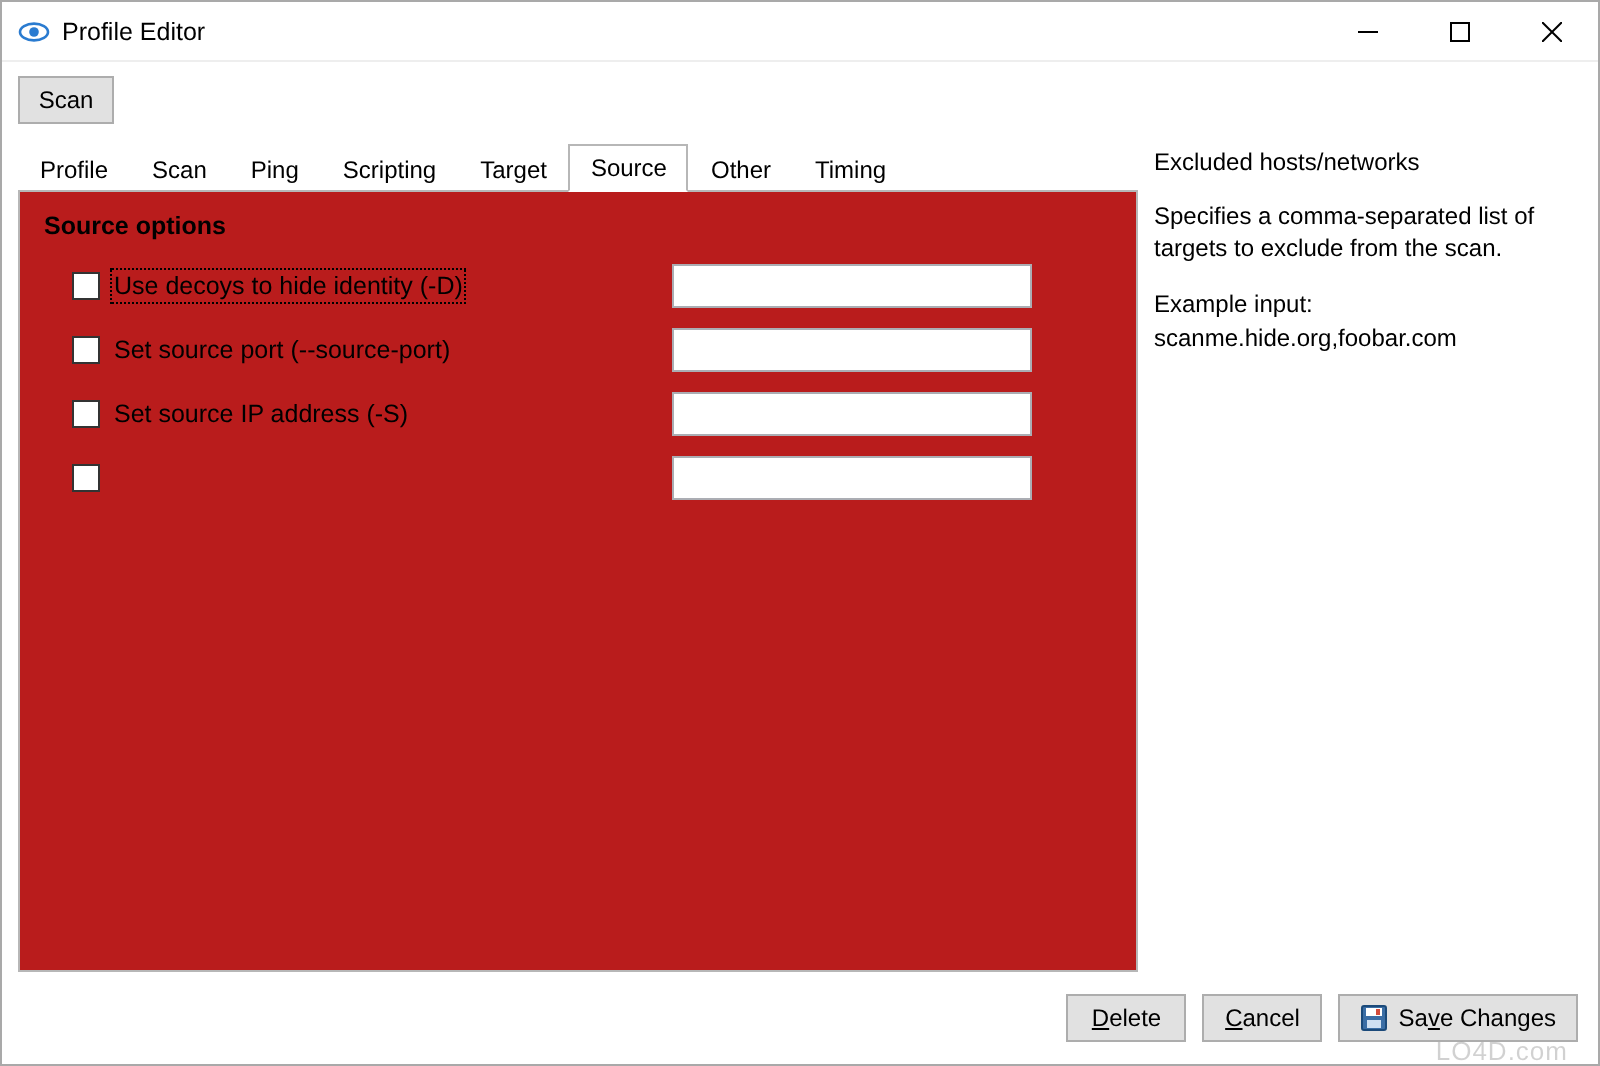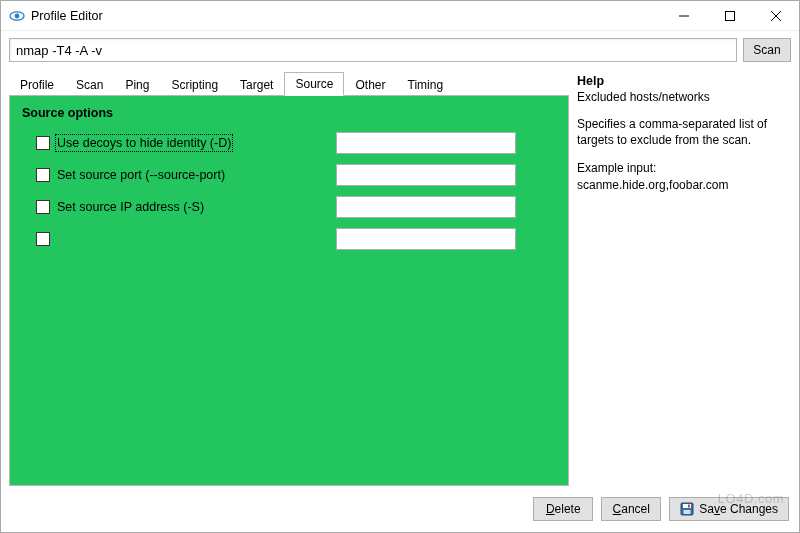--- a/index.html
+++ b/index.html
@@ -105,21 +105,21 @@
   }
   .tab.active {
     border-color: #b7b7b7;
     background: #fff;
     border-bottom: 1px solid #fff;
     top: 1px;
   }
   .tabpane {
     flex: 1;
     border: 1px solid #b7b7b7;
-    background: #22c55e;
+    background: #b91c1c;
     margin-top: 0;
     padding: 10px 12px;
     position: relative;
     z-index: 1;
   }
   .section-title {
     font-weight: 700;
     font-size: 12.5px;
     margin-bottom: 12px;
   }
@@ -198,21 +198,21 @@
   }
   .btn .ul { text-decoration: underline; }
   .saveicon {
     width: 14px; height: 14px;
     display: inline-flex; align-items: center; justify-content: center;
   }
 
   .watermark {
     position: absolute;
     right: 16px;
-    bottom: 27px;
+    bottom: 0;
     font-size: 13px;
     color: rgba(0,0,0,0.18);
     font-family: Arial, sans-serif;
     letter-spacing: 0.5px;
     pointer-events: none;
   }
 </style>
 </head>
 <body>
 
@@ -239,21 +239,20 @@
     </div>
     <div class="winbtn close">
       <svg width="10" height="10">
         <line x1="0" y1="0" x2="10" y2="10" stroke="#000" stroke-width="1"></line>
         <line x1="10" y1="0" x2="0" y2="10" stroke="#000" stroke-width="1"></line>
       </svg>
     </div>
   </div>
 
   <div class="cmdrow">
-    <input class="cmdinput" value="nmap -T4 -A -v" style="">
     <div class="scanbtn">
       <span>Scan</span>
     </div>
   </div>
 
   <div class="body">
 
     <div class="leftcol">
       <div class="tabs">
         <div class="tab">Profile</div>
@@ -296,21 +295,20 @@
         <div class="optrow">
           <div class="chkwrap">
             <div class="chk"></div>
           </div>
           <input class="valinput" value="" style="">
         </div>
       </div>
     </div>
 
     <div class="rightcol">
-      <div class="help-title">Help</div>
       <div class="help-sub">Excluded hosts/networks</div>
       <div class="help-p">Specifies a comma-separated list of targets to exclude from the scan.</div>
       <div class="help-p">
         <span>Example input:</span><br>
         <span>scanme.hide.org,foobar.com</span>
       </div>
     </div>
 
   </div>
 

